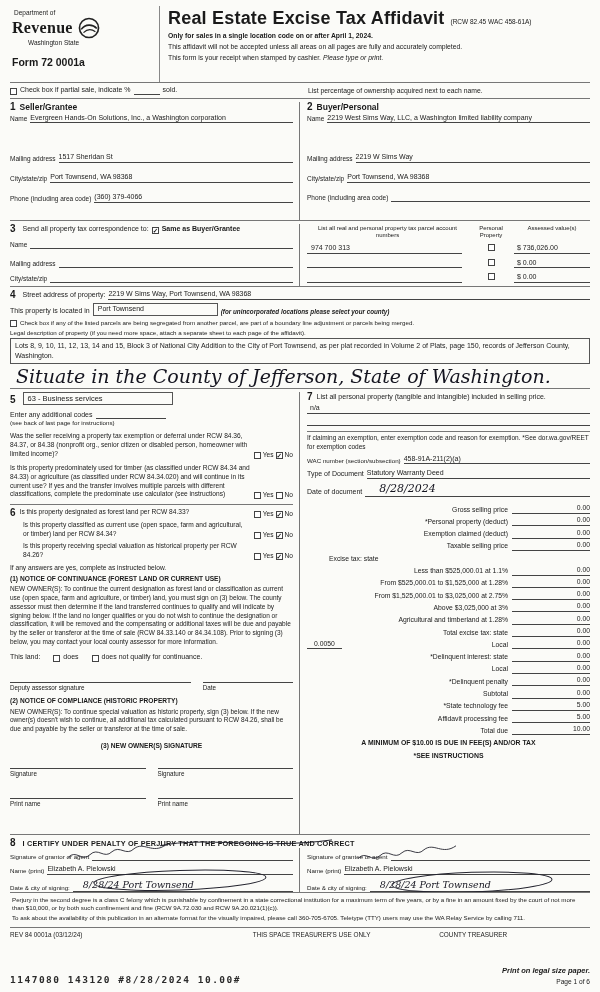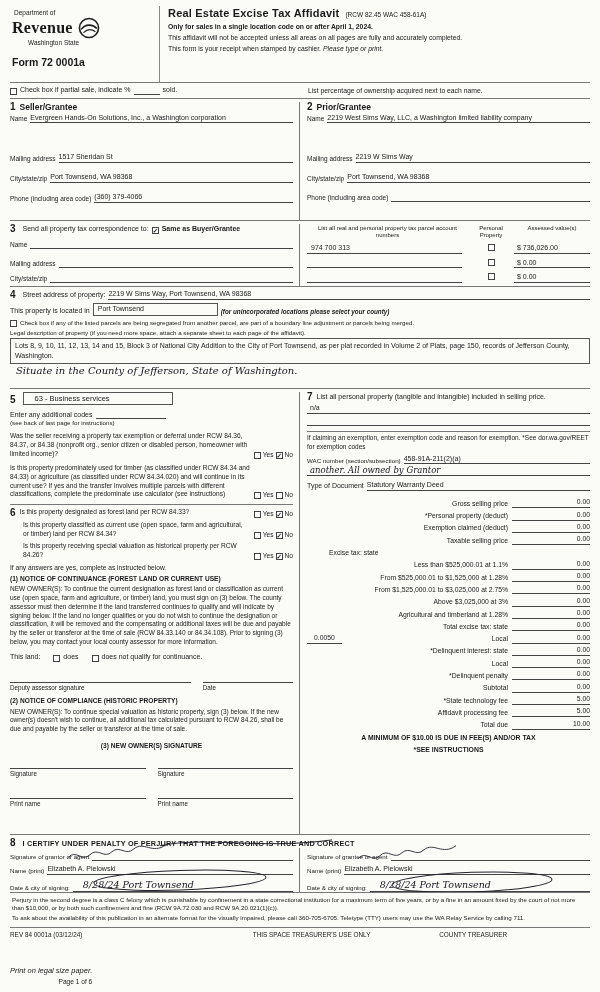--- a/index.html
+++ b/index.html
@@ -30,21 +30,21 @@
 
 .hdr{display:flex;height:76px;flex:none}
 .hdr-l{width:150px;border-right:1px solid #888;padding:3px 6px 0 2px;flex:none}
 .dept-sm{font-size:6.5px;margin-left:2px}
 .d-row{display:flex;align-items:center;gap:5px}
 .d-big{font-family:"Liberation Serif",serif;font-weight:bold;font-size:16px;letter-spacing:.3px}
 .logo{width:22px;height:22px}
 .d-state{font-size:6.5px;margin-left:16px}
 .form-no{font-weight:bold;font-size:10.5px;margin-top:9px}
 .hdr-r{flex:1;padding:1px 0 0 8px}
-.h1{font-weight:bold;font-size:11px;letter-spacing:.2px}
+.h1{font-weight:bold;font-size:18px;letter-spacing:.2px}
 .rcw{font-size:6.5px;margin-left:4px}
 .note{font-size:6.8px;margin-top:2.5px}
 .note.b{font-weight:bold}
 
 .topbar{display:flex;align-items:flex-end;padding:3px 0 3px;flex:none}
 .tb-l{width:50%;display:flex;align-items:flex-end;gap:3px}
 .tb-r{width:50%;padding-left:8px;font-size:6.8px}
 
 .parties{height:122px;flex:none}
 .sec-h{display:flex;align-items:center;font-size:8.5px}
@@ -56,24 +56,24 @@
 .s3h .c3{width:76px}
 .s3r{display:flex;align-items:flex-end;margin-top:5px}
 .s3r .c1{flex:1;margin-right:6px;padding-left:4px}
 .s3r .c2{width:46px;text-align:center}
 .s3r .c3{width:76px;padding-left:3px}
 
 .s4{height:102px;flex:none}
 .locbox{border:1px solid #555;min-width:125px;padding:1px 4px;font-size:7px}
 .bi{font-weight:bold;font-style:italic;font-size:6.3px}
 .legalbox{border:1px solid #555;margin-top:2px;padding:2px 4px;font-size:7px;line-height:1.35;min-height:26px}
-.cursive{font-size:10px;padding:1px 0 0 6px;white-space:nowrap;overflow:hidden}
+.cursive{font-size:19px;padding:1px 0 0 6px;white-space:nowrap;overflow:hidden}
 
 .mid{min-height:446px;flex:none}
-.codebox{border:1px solid #555;padding:1px 11px;min-width:150px;font-size:7.5px}
+.codebox{border:1px solid #555;padding:1px 4px;min-width:150px;font-size:7.5px}
 .qrow{display:flex}
 .qtxt{flex:1;font-size:6.6px;line-height:1.35;min-width:0}
 .qtxt.big{font-size:7px}
 .indent{margin-left:13px}
 .yn{display:flex;align-items:flex-end;gap:2px;margin-left:4px;white-space:nowrap;font-size:6.6px}
 .hr{border-top:1px solid #777}
 .ntitle{font-weight:bold;font-size:6.6px}
 .ptext{font-size:6.5px;line-height:1.35;margin-top:2px}
 .center{text-align:center}
 .sigpair{display:flex;gap:12px}
@@ -101,21 +101,21 @@
 .scribbles{position:absolute;left:0;top:0;width:100%;height:100%;pointer-events:none}
 
 .perj{padding:3px 2px 2px;flex:none}
 .footrow{display:flex;border-top:1px solid #777;margin-top:3px;padding-top:3px;font-size:6.4px;flex:none}
 .fr-l{width:30%}
 .fr-c{flex:1;text-align:center}
 .fr-r{width:26%;text-align:left}
 .bottomrow{margin-top:auto;display:flex;justify-content:space-between;align-items:flex-end;flex:none}
 .stamp{font-family:"DejaVu Sans Mono",monospace;font-size:9.5px;font-weight:bold;letter-spacing:1.5px;color:#2b2b2b}
 .endnotes{text-align:right}
-.printnote{font-size:7.5px;font-weight:normal;font-style:italic}
+.printnote{font-size:7.5px;font-weight:bold;font-style:italic}
 .pagenote{font-size:6.6px;margin-top:2px}
 </style>
 </head>
 <body>
 
 <div class="page">
 
   <header class="hdr">
     <div class="hdr-l">
       <div class="dept-sm">Department of</div>
@@ -170,21 +170,21 @@
           <span class="fill grow">Port Townsend, WA 98368</span>
         </div>
       <div class="fld mt10">
           <span class="flbl">Phone (including area code)</span>
           <span class="fill grow">(360) 379-4066</span>
         </div>
     </div>
     <div class="col pl">
       <div class="sec-h">
         <span class="secnum">2</span>
-        <b>Prior/Grantee</b>
+        <b>Buyer/Personal</b>
       </div>
       <div class="fld mt1">
           <span class="flbl">Name</span>
           <span class="fill grow">2219 West Sims Way, LLC, a Washington limited liability company</span>
         </div>
       <div class="fld mt30">
           <span class="flbl">Mailing address</span>
           <span class="fill grow">2219 W Sims Way</span>
         </div>
       <div class="fld mt10">
@@ -380,26 +380,27 @@
       <div class="ruled">
           <span>n/a</span>
         </div>
       <div class="ruled"></div>
       <div class="hr mt5"></div>
       <div class="ptext">If claiming an exemption, enter exemption code and reason for exemption. *See dor.wa.gov/REET for exemption codes</div>
       <div class="fld mt3">
         <span class="small">WAC number (section/subsection)</span>
         <span class="fill grow">458-91A-211(2)(a)</span>
       </div>
-      <div class="ruled">
-          <span class="hand reason">another. All owned by Grantor</span>
-        </div>
       <div class="fld mt5">
         <span>Type of Document</span>
         <span class="fill grow">Statutory Warranty Deed</span>
+      </div>
+      <div class="fld mt3">
+        <span>Date of document</span>
+        <span class="fill grow hand ddate">8/28/2024</span>
       </div>
       <div class="money">
 
       <div class="mrow">
             <span class="mprefix"></span>
             <span class="mlabel">Gross selling price</span>
             <span class="mline"><span>0.00</span></span>
           </div>
           <div class="mrow">
             <span class="mprefix"></span>
@@ -545,19 +546,20 @@
     <div class="tiny">Perjury in the second degree is a class C felony which is punishable by confinement in a state correctional institution for a maximum term of five years, or by a fine in an amount fixed by the court of not more than $10,000, or by both such confinement and fine (RCW 9A.72.030 and RCW 9A.20.021(1)(c)).</div>
     <div class="tiny mt2">To ask about the availability of this publication in an alternate format for the visually impaired, please call 360-705-6705. Teletype (TTY) users may use the WA Relay Service by calling 711.</div>
   </div>
 
   <div class="footrow">
     <span class="fr-l">REV 84 0001a (03/12/24)</span>
     <span class="fr-c">THIS SPACE TREASURER'S USE ONLY</span>
     <span class="fr-r">COUNTY TREASURER</span>
   </div>
   <div class="bottomrow">
+    <div class="stamp">1147080 143120 #8/28/2024 10.00#</div>
     <div class="endnotes">
       <div class="printnote">Print on legal size paper.</div>
       <div class="pagenote">Page 1 of 6</div>
     </div>
   </div>
 
 </div>
 
 </body></html>

